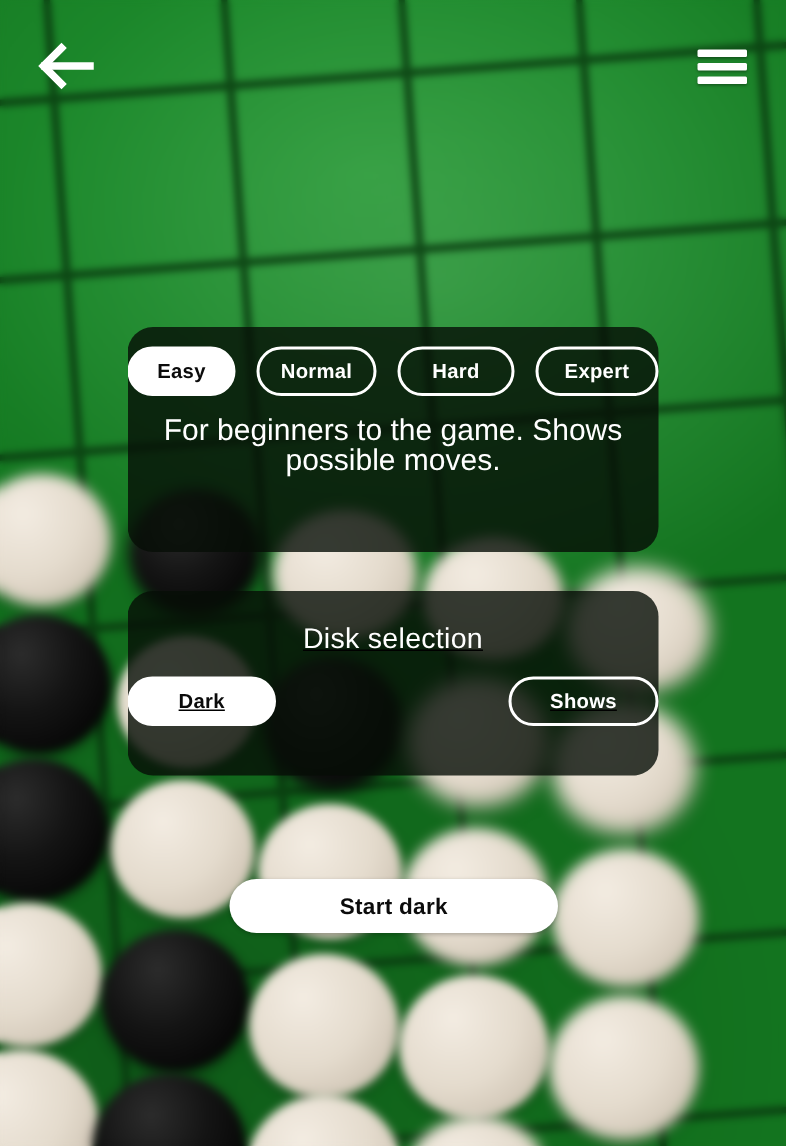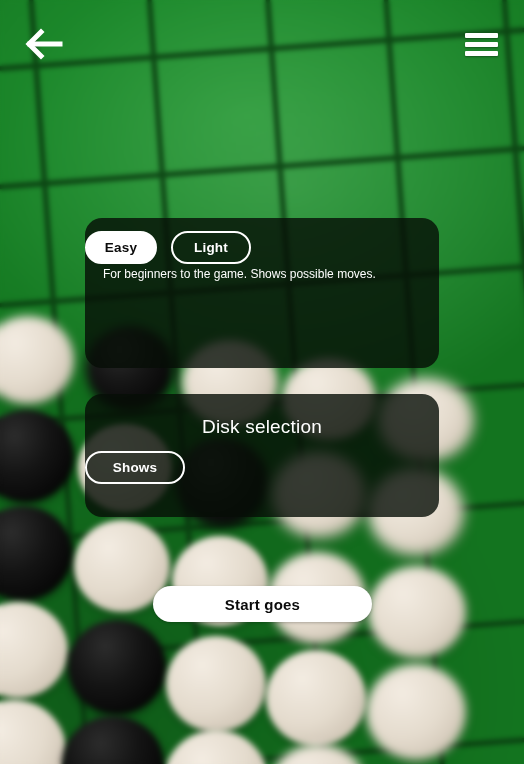--- a/index.html
+++ b/index.html
@@ -100,35 +100,35 @@
 
   
   .card {
     position:absolute;
     left:85px; width:354px;
     background:rgba(6,14,6,0.80);
     border-radius:17px;
     z-index:30;
   }
   #card-difficulty { top:218px; height:150px; }
-  #card-disk       { top:394px; height:123px; }
+  #card-disk       { top:394px; height:123px;text-decoration:underline; }
 
   .card-title {
     text-align:center;
     color:#ffffff;
     font-size:19px;
     font-weight:400;
     letter-spacing:.2px;
   }
   #card-difficulty .card-title { padding-top:17px; }
   #card-disk .card-title { padding-top:22px; }
 
   .pill-row {
     display:flex;
-    justify-content:flex-start;
+    justify-content:space-between;
     align-items:center;
     gap:14px;
     margin-top:13px;
   }
   .pill {
     height:33px;
     padding:0 10px;
     min-width:70px;
     border-radius:17px;
     display:flex;
@@ -150,23 +150,25 @@
   }
   #pill-easy   { width:72px; }
   #pill-normal { width:80px; }
   #pill-hard   { width:78px; }
   #pill-expert { width:82px; }
   #pill-dark   { width:99px; }
   #pill-light  { width:100px; }
   #pill-random { width:100px; }
 
   .card-desc {
+    margin-top:13px;
     padding:0 18px;
+    text-align:center;
     color:#ffffff;
-    font-size:12px;
+    font-size:20px;
     font-weight:400;
     line-height:20px;
   }
 
   
   #start-btn {
     position:absolute;
     left:153px; top:586px;
     width:219px; height:36px;
     border-radius:18px;
@@ -249,27 +251,30 @@
         <span class="ham-bar"></span>
         <span class="ham-bar"></span>
         <span class="ham-bar"></span>
       </div>
     </div>
   </div>
 
   <div class="card" id="card-difficulty">
     <div class="pill-row">
       <div class="pill selected" id="pill-easy">Easy</div>
-      <div class="pill" id="pill-normal">Light</div>
+      <div class="pill" id="pill-normal">Normal</div>
+      <div class="pill" id="pill-hard">Hard</div>
+      <div class="pill" id="pill-expert">Expert</div>
     </div>
     <div class="card-desc">For beginners to the game. Shows possible moves.</div>
   </div>
 
   <div class="card" id="card-disk">
     <div class="card-title">Disk selection</div>
     <div class="pill-row">
+      <div class="pill selected" id="pill-dark">Dark</div>
       <div class="pill" id="pill-light">Shows</div>
     </div>
   </div>
 
-  <div id="start-btn">Start goes</div>
+  <div id="start-btn">Start dark</div>
 
 </div>
 
 </body></html>

